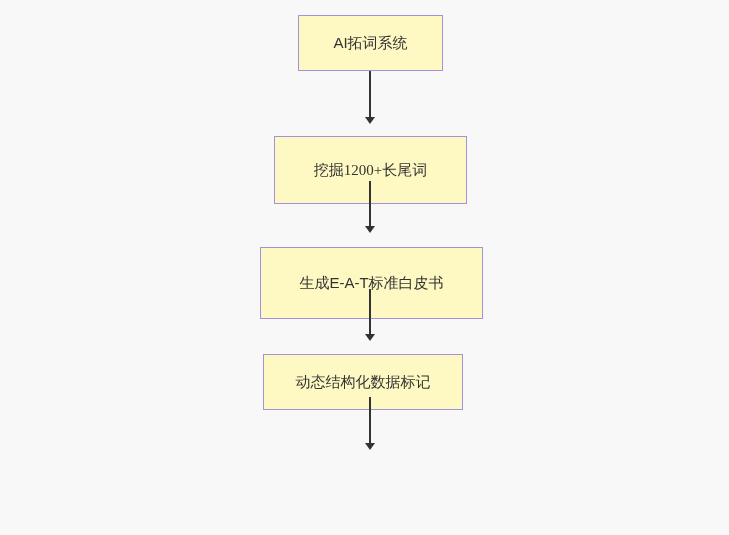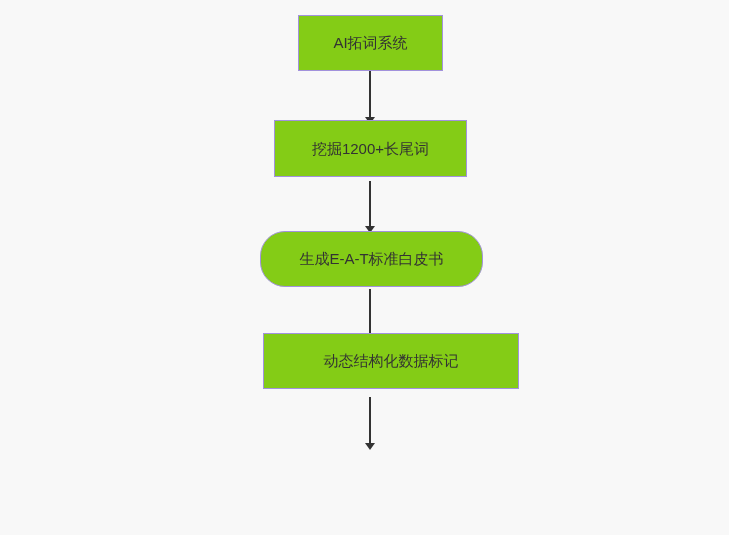--- a/index.html
+++ b/index.html
@@ -15,34 +15,34 @@
   }
   .canvas {
     position: relative;
     width: 729px;
     height: 535px;
     background: #f8f8f8;
   }
   .node {
     position: absolute;
     box-sizing: border-box;
-    background: #84cc16;
+    background: #fef9c3;
     border: 1px solid #a292dc;
     display: flex;
     align-items: center;
     justify-content: center;
     color: #333333;
     font-size: 15px;
     line-height: 1.2;
     white-space: nowrap;
   }
   .n1 { left: 298px; top: 15px;  width: 145px; height: 56px; }
-  .n2 { left: 274px; top: 120px; width: 193px; height: 57px; }
-  .n3 { left: 260px; top: 231px; width: 223px; height: 56px; border-radius: 25px; }
-  .n4 { left: 263px; top: 333px; width: 256px; height: 56px; }
+  .n2 { left: 274px; top: 136px; width: 193px; height: 68px; font-family: Liberation Serif, serif; }
+  .n3 { left: 260px; top: 247px; width: 223px; height: 72px; }
+  .n4 { left: 263px; top: 354px; width: 200px; height: 56px; }
   .n5 { left: 255px; top: 450px; width: 233px; height: 57px; }
 
   .edge {
     position: absolute;
     left: 369px;
     width: 0;
     border-left: 2px solid #333333;
   }
   .e1 { top: 71px;  height: 46px; }
   .e2 { top: 181px; height: 45px; }

